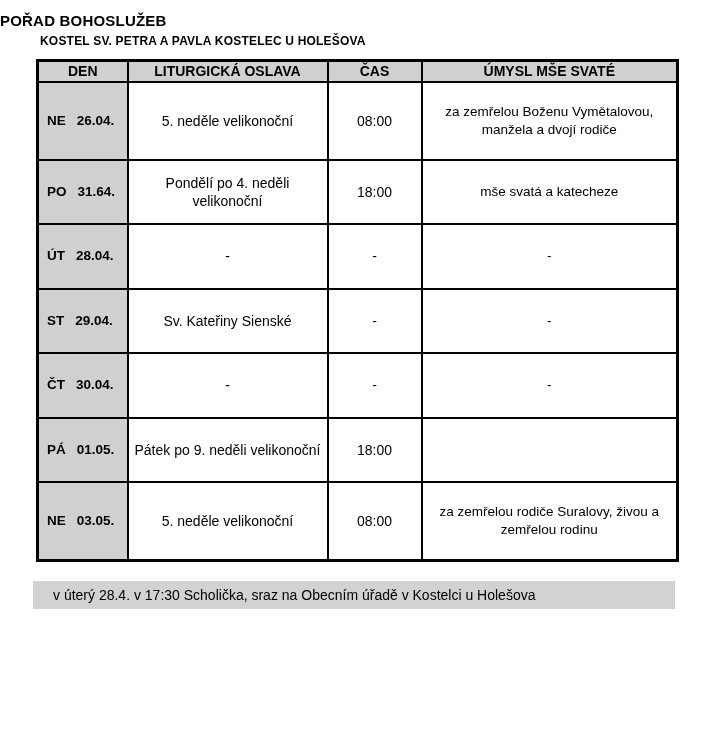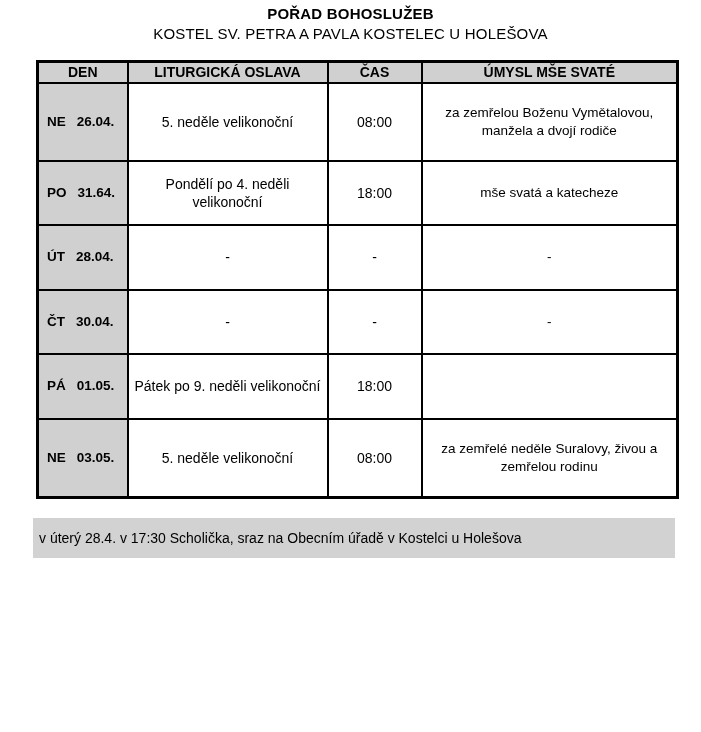--- a/index.html
+++ b/index.html
@@ -11,30 +11,30 @@
   html, body {
     margin: 0; padding: 0;
     background: #ffffff;
     width: 701px; height: 732px;
     font-family: "Liberation Sans", sans-serif;
     color: #000;
     -webkit-font-smoothing: antialiased;
   }
   .page { width: 701px; height: 732px; overflow: hidden; }
 
-  .titles { text-align: center; padding-top: 4px; }
+  .titles { padding-top: 11px; }
   .title-line1 { font-size: 15px; font-weight: bold; line-height: 20px; letter-spacing: 0.2px; }
-  .title-line2 { font-size: 15px; font-weight: normal; line-height: 20px; letter-spacing: 0.2px; }
+  .title-line2 { font-size: 12px; font-weight: bold; line-height: 20px; letter-spacing: 0.2px; margin-left: 40px; }
   .title-date  { font-size: 14px; font-weight: normal; line-height: 19px; }
 
   table.schedule {
     border-collapse: collapse;
     table-layout: fixed;
     width: 640px;
-    margin: 16px 0 0 36px;
+    margin: 8px 0 0 36px;
     border: 3px solid var(--border-color);
   }
   .schedule th, .schedule td {
     border: 2px solid var(--border-color);
     overflow: hidden;
   }
   .schedule th {
     background: var(--cell-gray);
     height: 21px;
     font-size: 14px;
@@ -57,25 +57,25 @@
     padding-left: 8px;
     font-size: 13.5px;
     white-space: nowrap;
   }
   .day-gap { display: inline-block; width: 11px; }
   .schedule td.intention-cell { padding: 20px 2px; font-size: 13.5px; }
 
   .footer-note {
     margin: 19px 0 0 33px;
     width: 642px;
-    height: 40px;
+    height: 28px;
     background: var(--footer-gray);
     display: flex;
     align-items: center;
-    padding-left: 6px;
+    padding-left: 20px;
     font-size: 14px;
   }
 </style>
 </head>
 <body>
 
 <div class="page">
 
   <div class="titles">
     <div class="title-line1">POŘAD BOHOSLUŽEB</div>
@@ -110,36 +110,42 @@
         <td>18:00</td>
         <td class="intention-cell">mše svatá a katecheze</td>
       </tr>
       <tr>
         <td class="day-cell"><span>ÚT</span><span class="day-gap"></span><span>28.04.</span></td>
         <td>-</td>
         <td>-</td>
         <td class="intention-cell">-</td>
       </tr>
       <tr>
+        <td class="day-cell"><span>ST</span><span class="day-gap"></span><span>29.04.</span></td>
+        <td>Sv. Kateřiny Sienské</td>
+        <td>-</td>
+        <td class="intention-cell">-</td>
+      </tr>
+      <tr>
         <td class="day-cell"><span>ČT</span><span class="day-gap"></span><span>30.04.</span></td>
         <td>-</td>
         <td>-</td>
         <td class="intention-cell">-</td>
       </tr>
       <tr>
         <td class="day-cell"><span>PÁ</span><span class="day-gap"></span><span>01.05.</span></td>
         <td>Pátek po 9. neděli velikonoční</td>
         <td>18:00</td>
         <td class="intention-cell"></td>
       </tr>
       <tr>
         <td class="day-cell"><span>NE</span><span class="day-gap"></span><span>03.05.</span></td>
         <td>5. neděle velikonoční</td>
         <td>08:00</td>
-        <td class="intention-cell">za zemřelé neděle Suralovy, živou a zemřelou rodinu</td>
+        <td class="intention-cell">za zemřelou rodiče Suralovy, živou a zemřelou rodinu</td>
       </tr>
     </tbody>
   </table>
 
   <div class="footer-note">
     <span>v úterý 28.4. v 17:30 Scholička, sraz na Obecním úřadě v Kostelci u Holešova</span>
   </div>
 
 </div>
 

